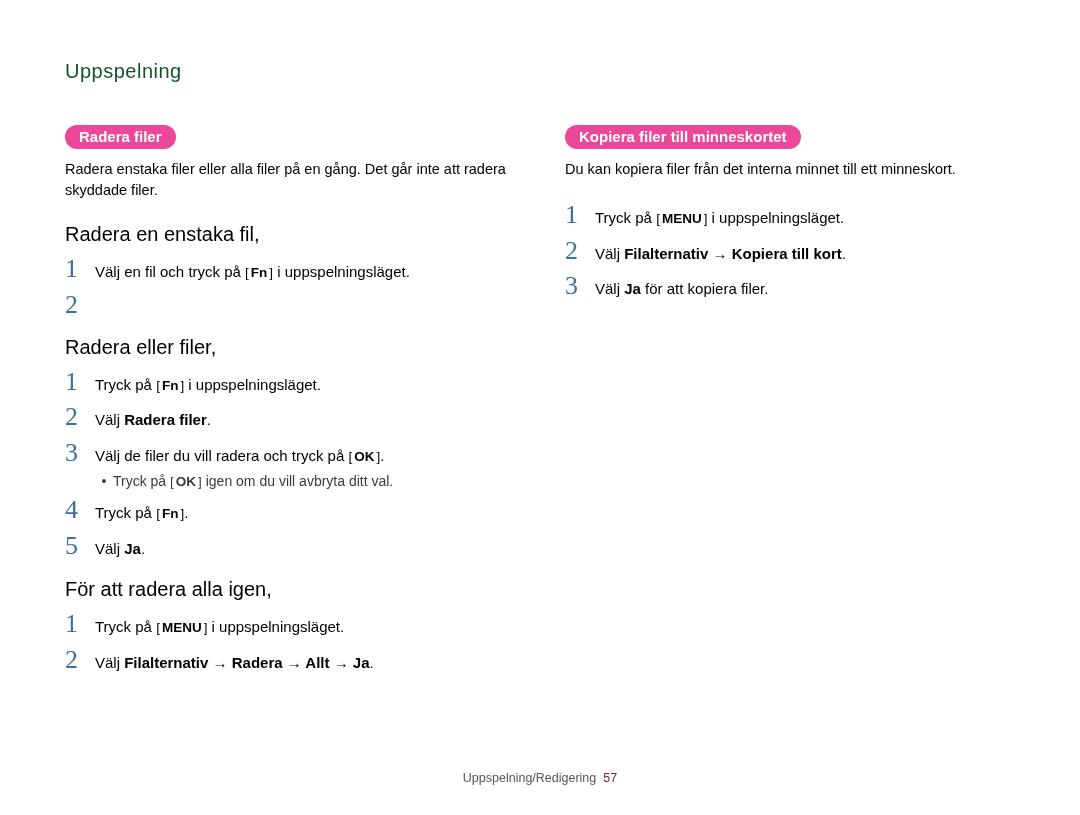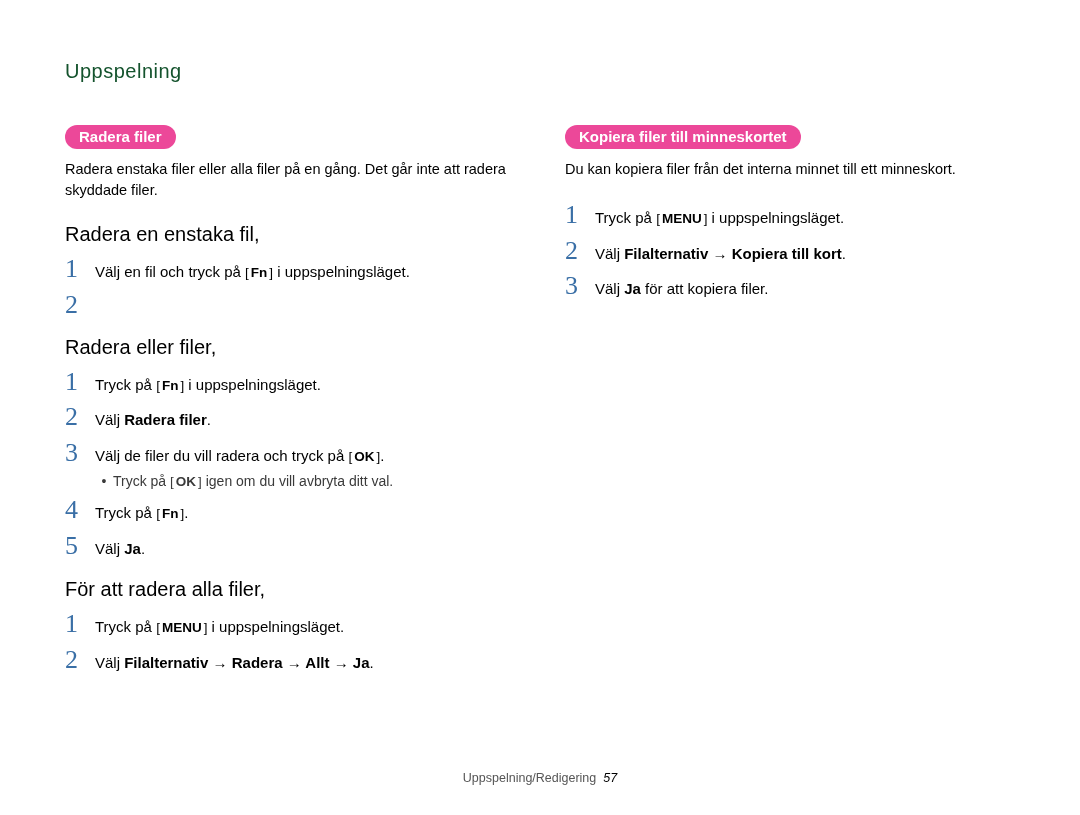--- a/index.html
+++ b/index.html
@@ -18,21 +18,21 @@
   .step-text { font-size: 15px; line-height: 1.5; padding-top: 4px; }
   .step-text b { font-weight: 700; }
   .key { display: inline-block; font-weight: 700; font-size: 13.5px; vertical-align: baseline; }
   .key::before { content: "["; font-weight: 400; padding-right: 2px; }
   .key::after  { content: "]"; font-weight: 400; padding-left: 2px; }
   .key.sans { font-family: Arial, Helvetica, sans-serif; }
   ul.bullets { list-style: none; margin-left: 30px; margin-top: 2px; margin-bottom: 8px; text-align: center; }
   ul.bullets li { font-size: 14px; color: #3a3a3a; display: flex; }
   ul.bullets li::before { content: "•"; width: 18px; flex-shrink: 0; }
   .footer { position: absolute; bottom: 30px; left: 0; right: 0; text-align: center; font-size: 12.5px; color: #555; }
-  .footer .pg { color: #000000; font-style: italic; }
+  .footer .pg { color: #7f1d1d; }
 </style>
 </head>
 <body>
 
 <div class="page">
   <div class="breadcrumb">Uppspelning</div>
 
   <div class="columns">
 
     <div class="col">
@@ -88,21 +88,21 @@
           </span>
         </li>
         <li>
           <span class="num">5</span>
           <span class="step-text">
             <span>Välj </span><b>Ja</b><span>.</span>
           </span>
         </li>
       </ol>
 
-      <div class="subhead">För att radera alla filer,</div>
+      <div class="subhead">För att radera alla igen,</div>
       <ol class="steps">
         <li>
           <span class="num">1</span>
           <span class="step-text">
             <span>Tryck på </span><span class="key sans">MENU</span><span> i uppspelningsläget.</span>
           </span>
         </li>
         <li>
           <span class="num">2</span>
           <span class="step-text">

